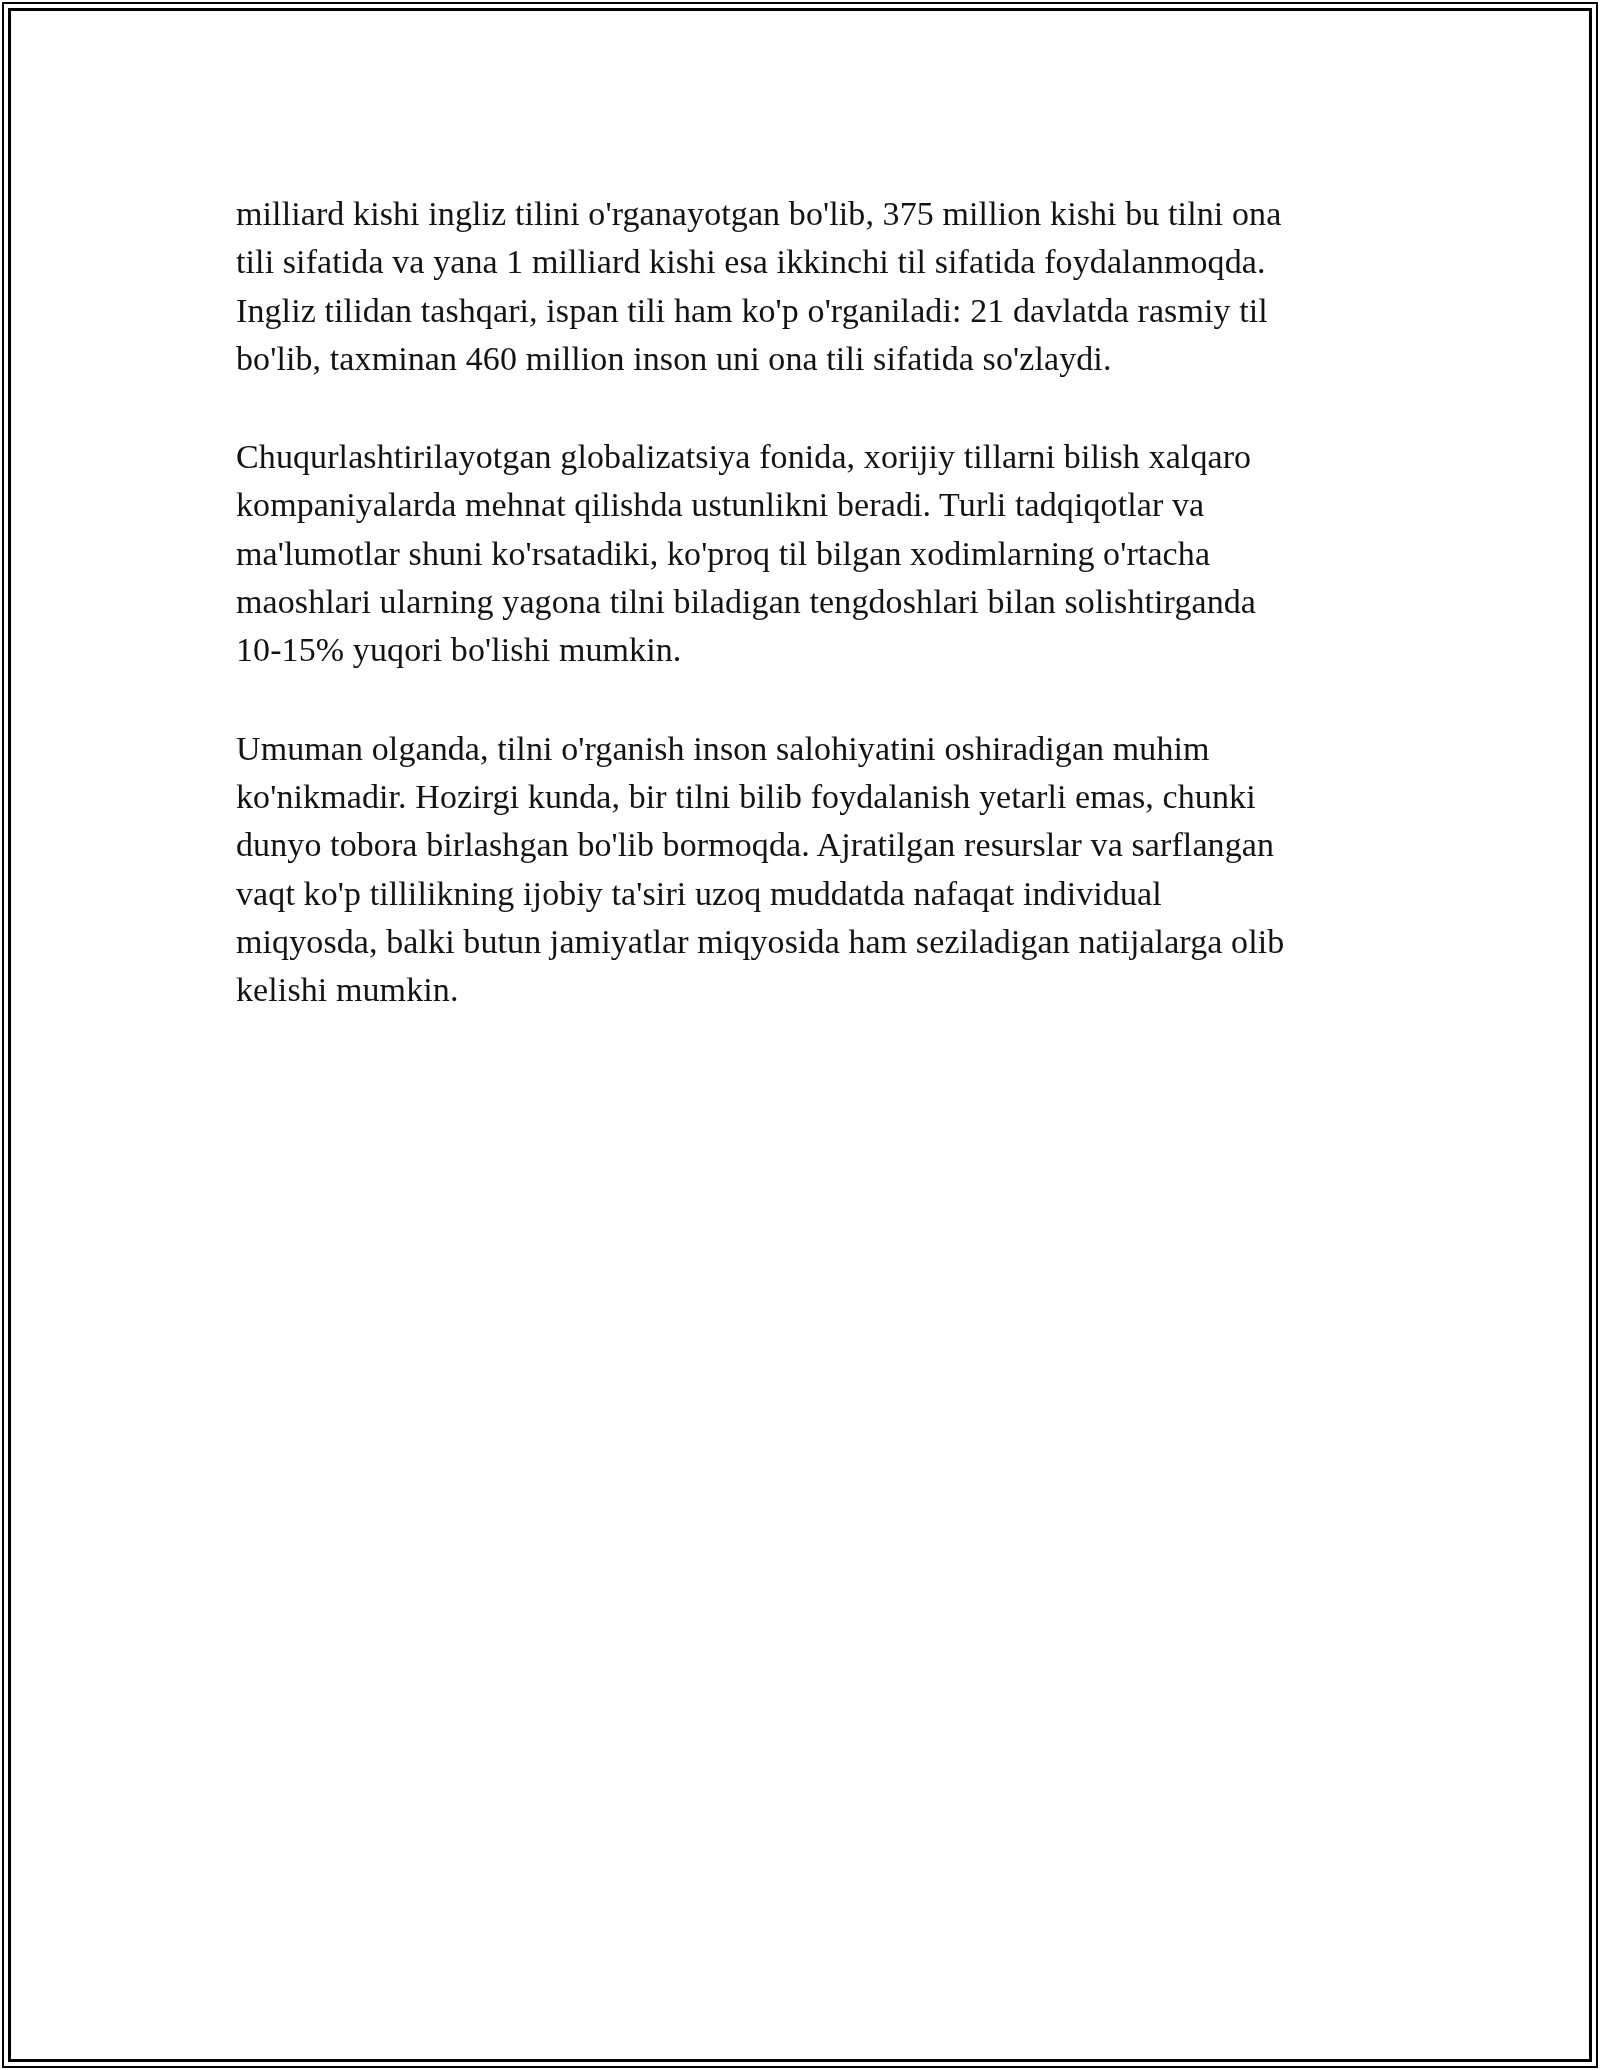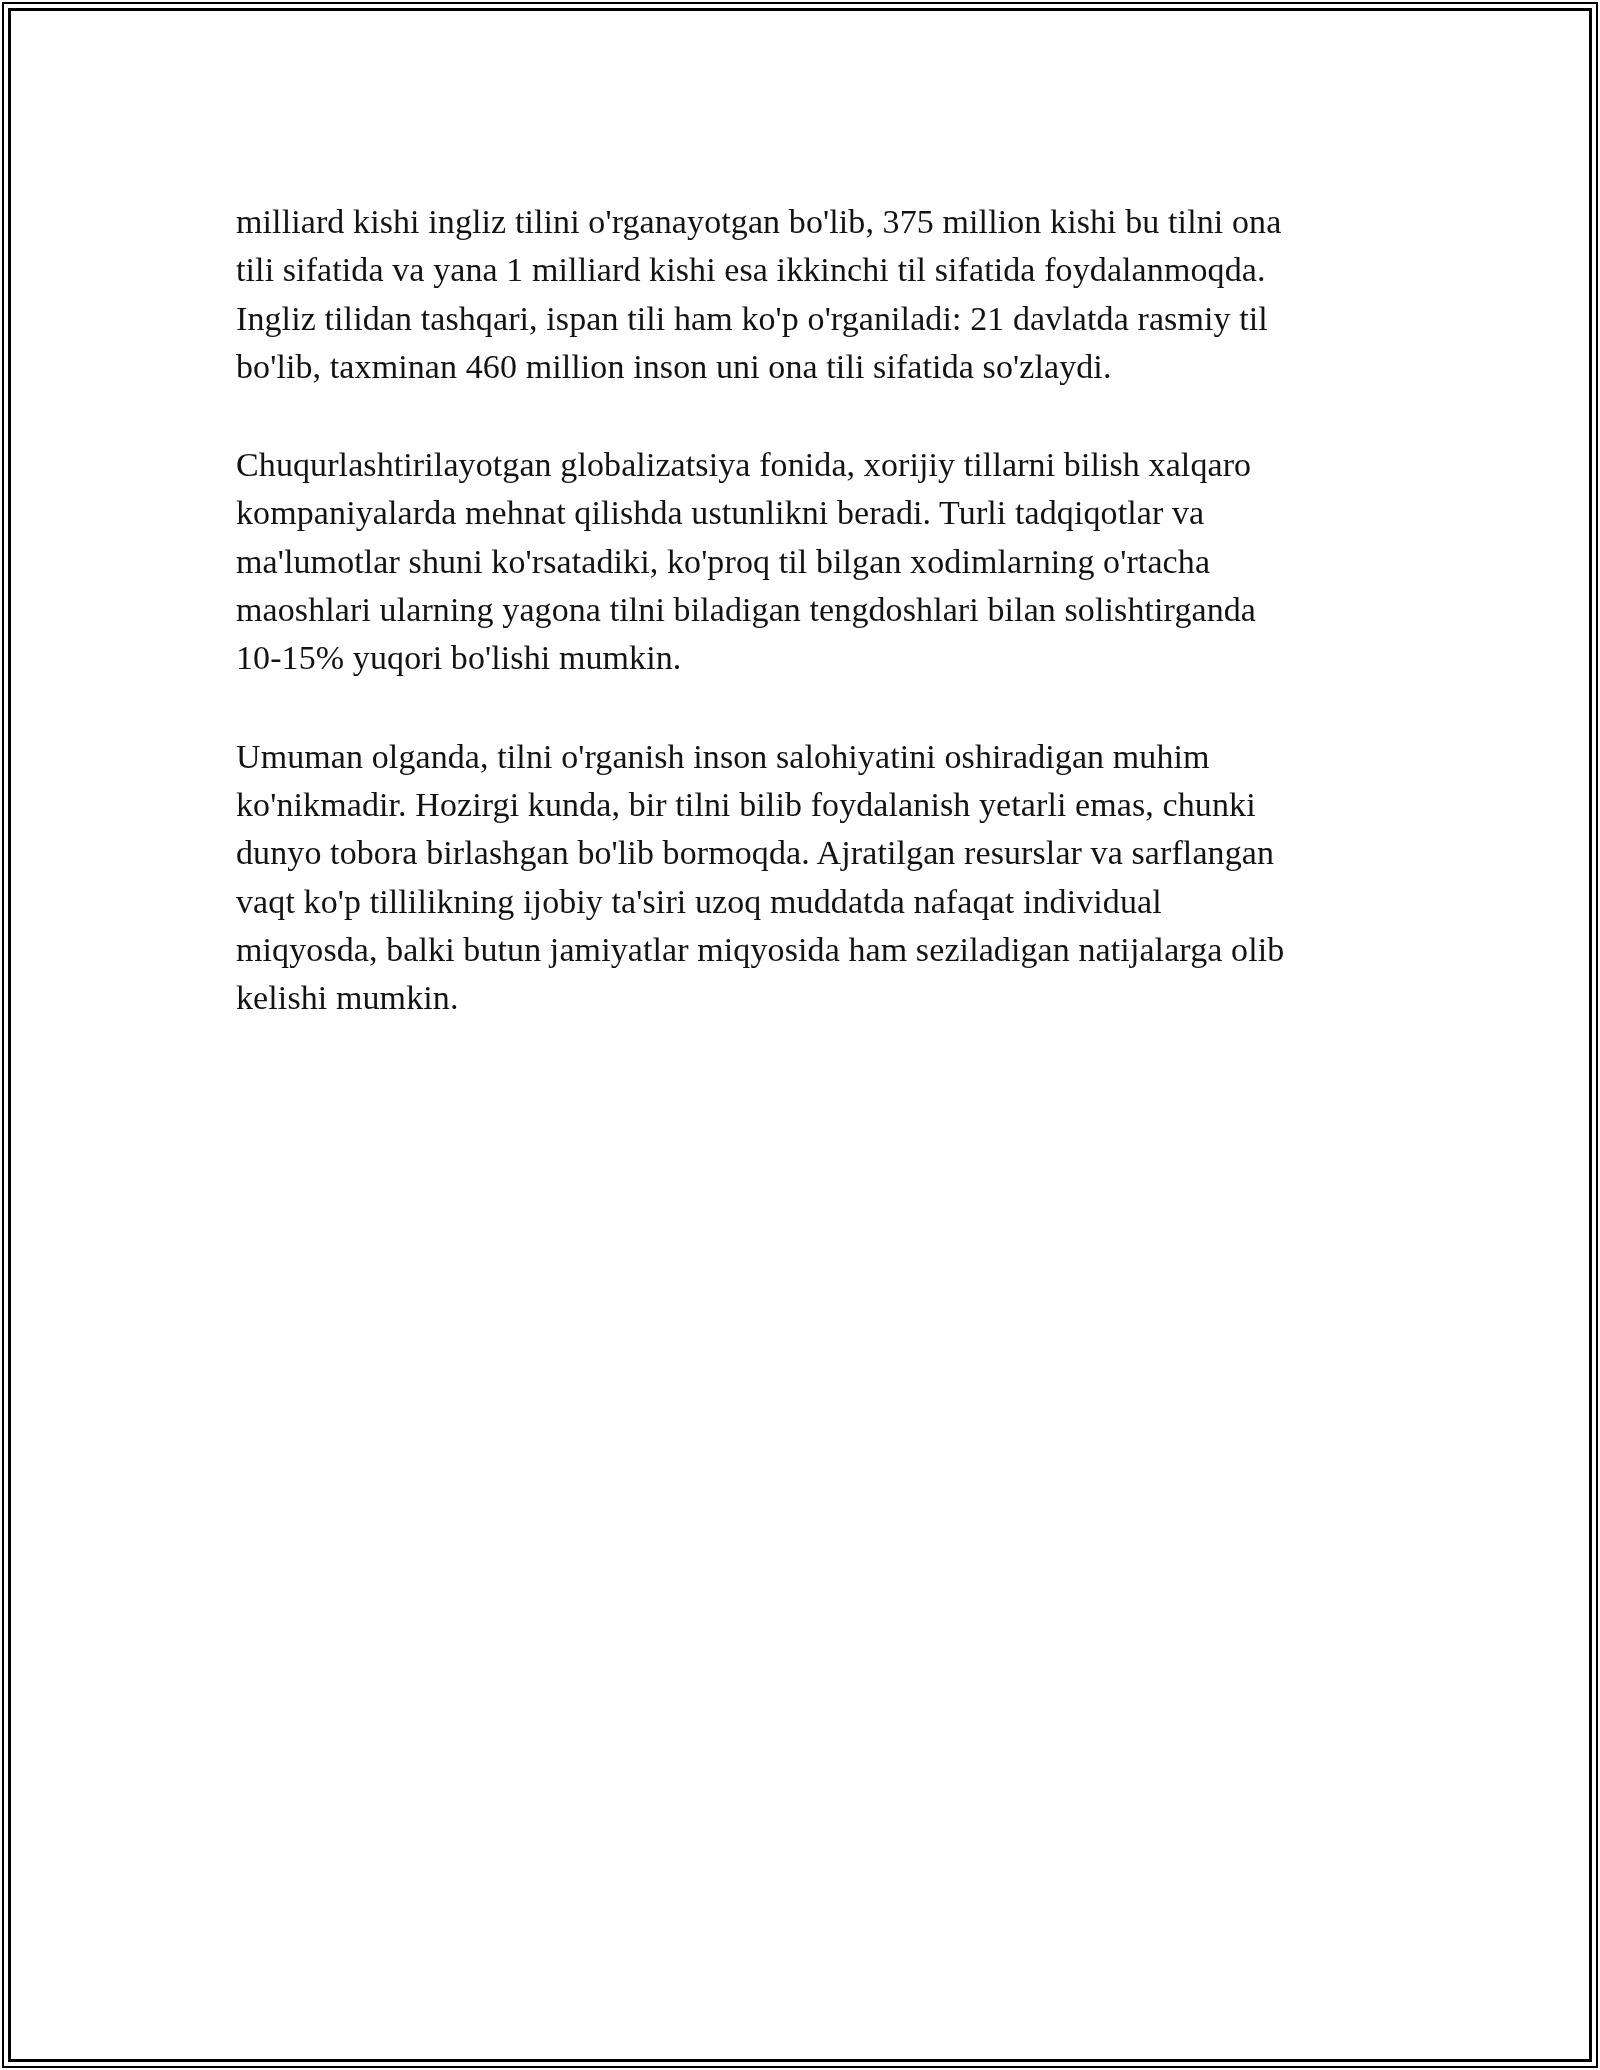--- a/index.html
+++ b/index.html
@@ -30,21 +30,21 @@
     position: absolute;
     left: 236px;
     top: 190px;
     width: 1145px;
     color: var(--text-color, #131313);
     font-size: 34px;
     line-height: 48.3px;
     letter-spacing: 0.1px;
   }
   .para {
-    margin: 8px 0 50px 0;
+    margin: 0 0 50px 0;
     white-space: pre-line; 
   }
 </style>
 </head>
 <body>
 
 <div>
   <div class="frame-outer"></div>
   <div class="frame-inner"></div>
 

